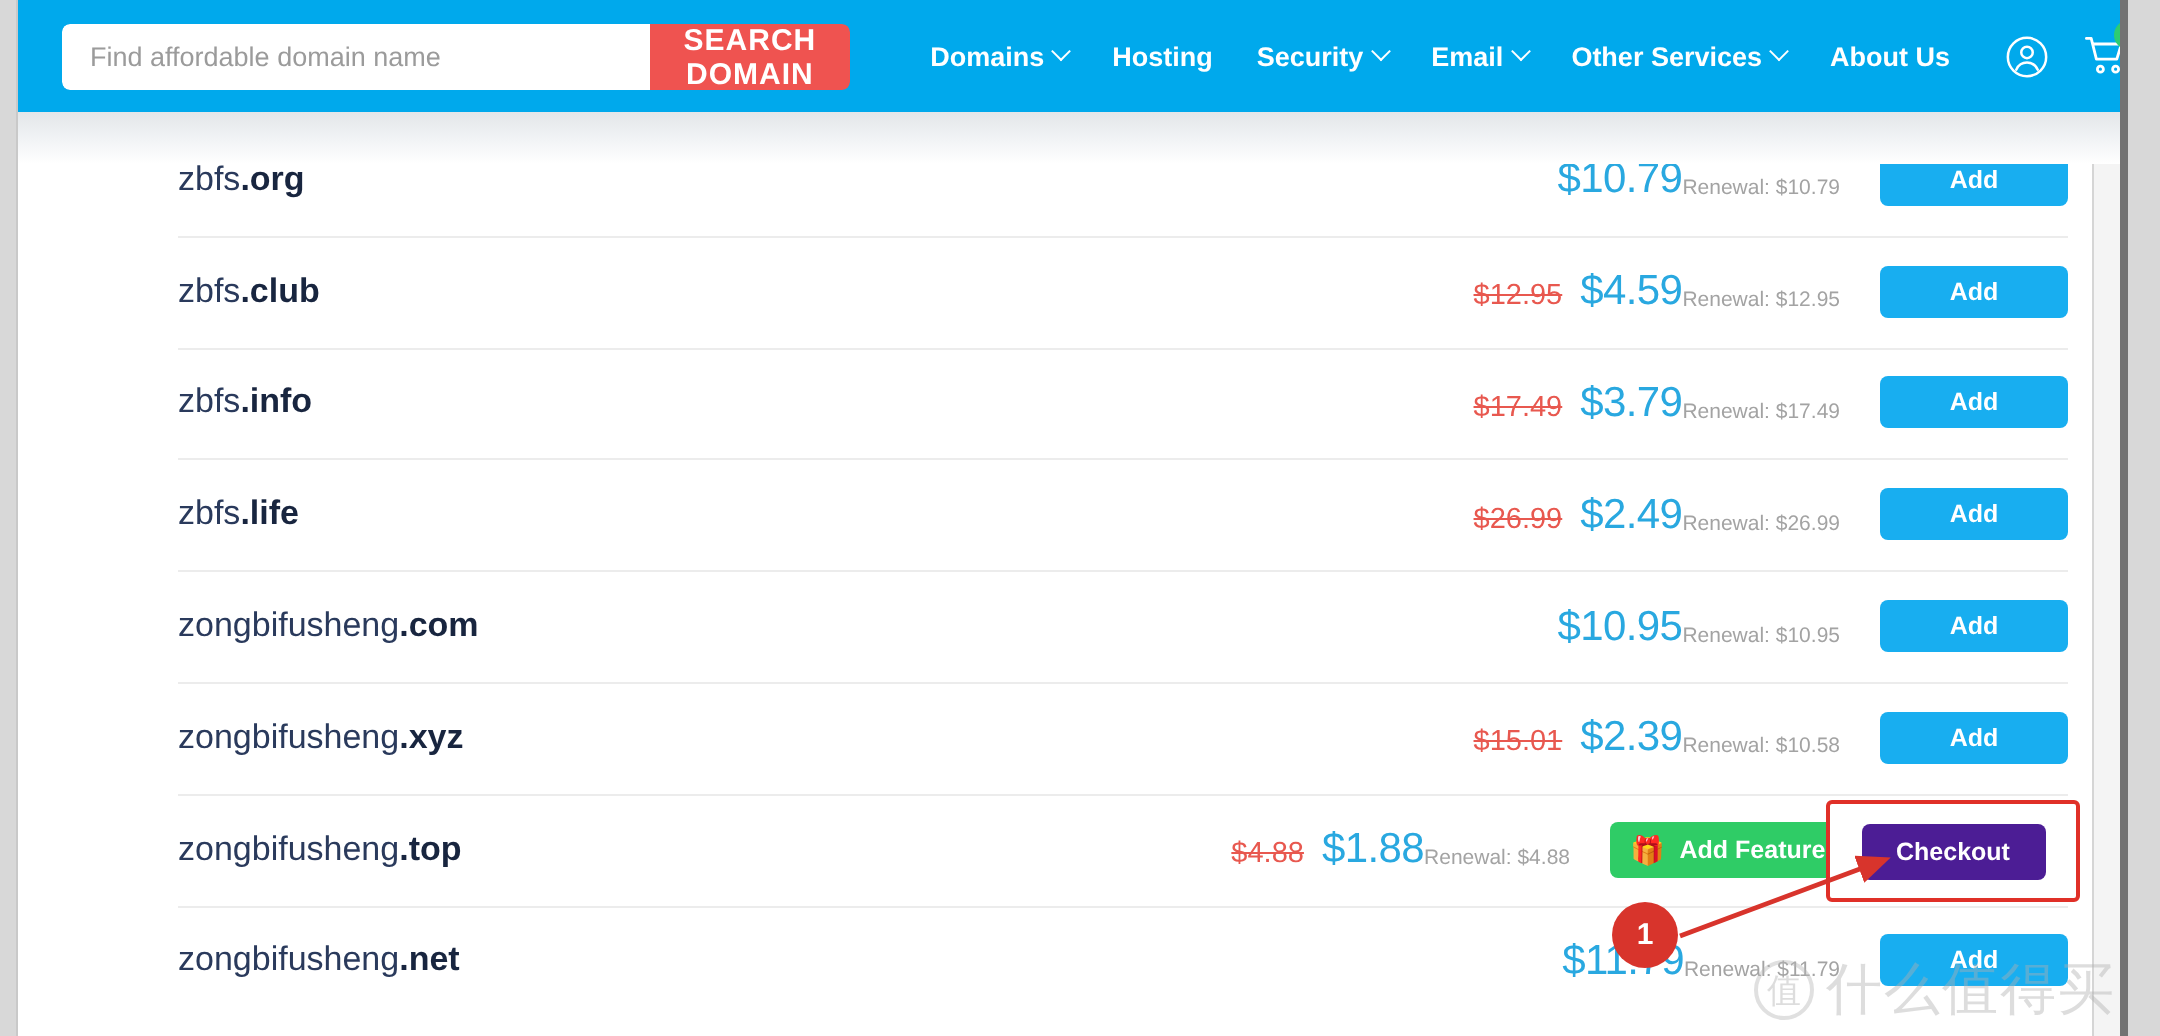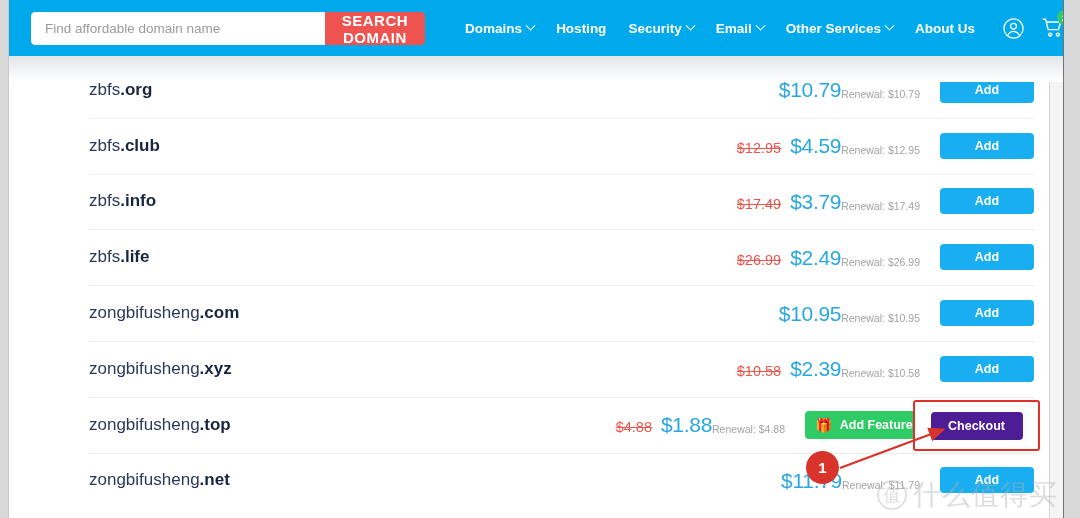--- a/index.html
+++ b/index.html
@@ -22,21 +22,21 @@
 
   
   .page-canvas {
     position: absolute;
     left: 8px;
     top: 0;
     width: 1056px;
     height: 518px;
     background: #ffffff;
     border-left: 1px solid #c9c9c9;
-    border-right: 1px solid #737373;
+    border-right: 4px solid #737373;
     overflow: hidden;
   }
 
   .scroll-gutter {
     position: absolute;
     right: 0;
     top: 0;
     width: 14px;
     height: 518px;
     background: #f4f4f4;
@@ -508,21 +508,21 @@
         </div>
       </div>
 
       <div class="result-row">
         <div class="domain-name">
           <span>zongbifusheng</span><span class="tld">.xyz</span>
         </div>
         <div class="row-right">
           <div class="price-block">
             <div class="price-line">
-              <span class="price-old">$10.58</span>
+              <span class="price-old">$15.01</span>
               <span class="price-new">$2.39</span>
             </div>
             <div class="price-renewal">Renewal: $10.58</div>
           </div>
           <button class="add-btn">Add</button>
         </div>
       </div>
 
       <div class="result-row">
         <div class="domain-name">

